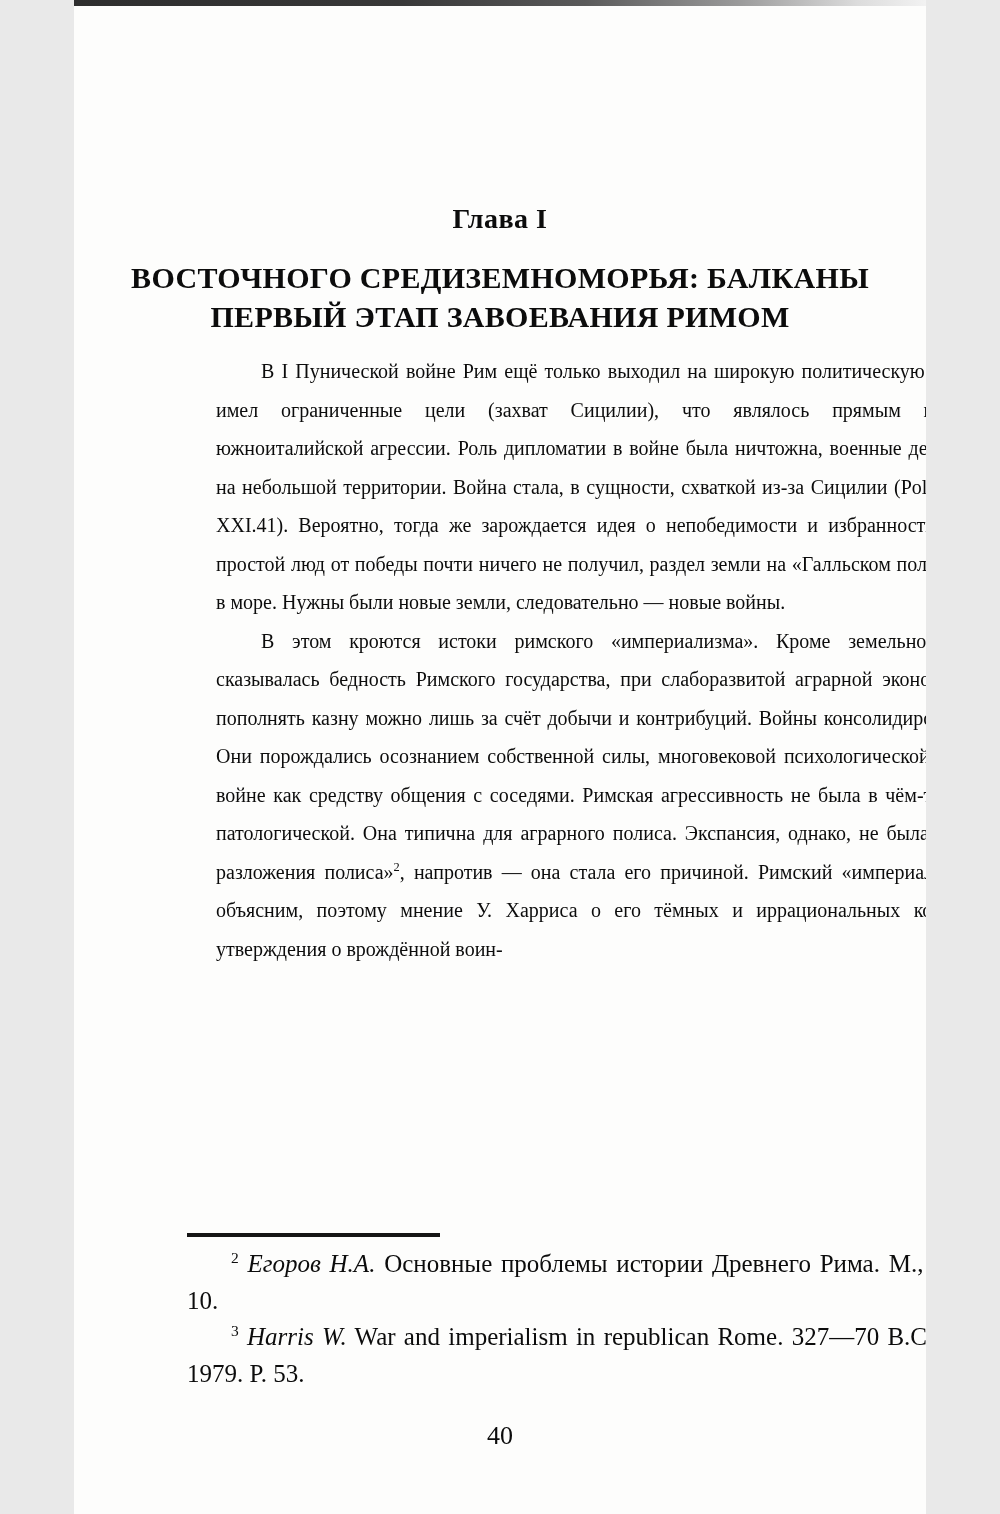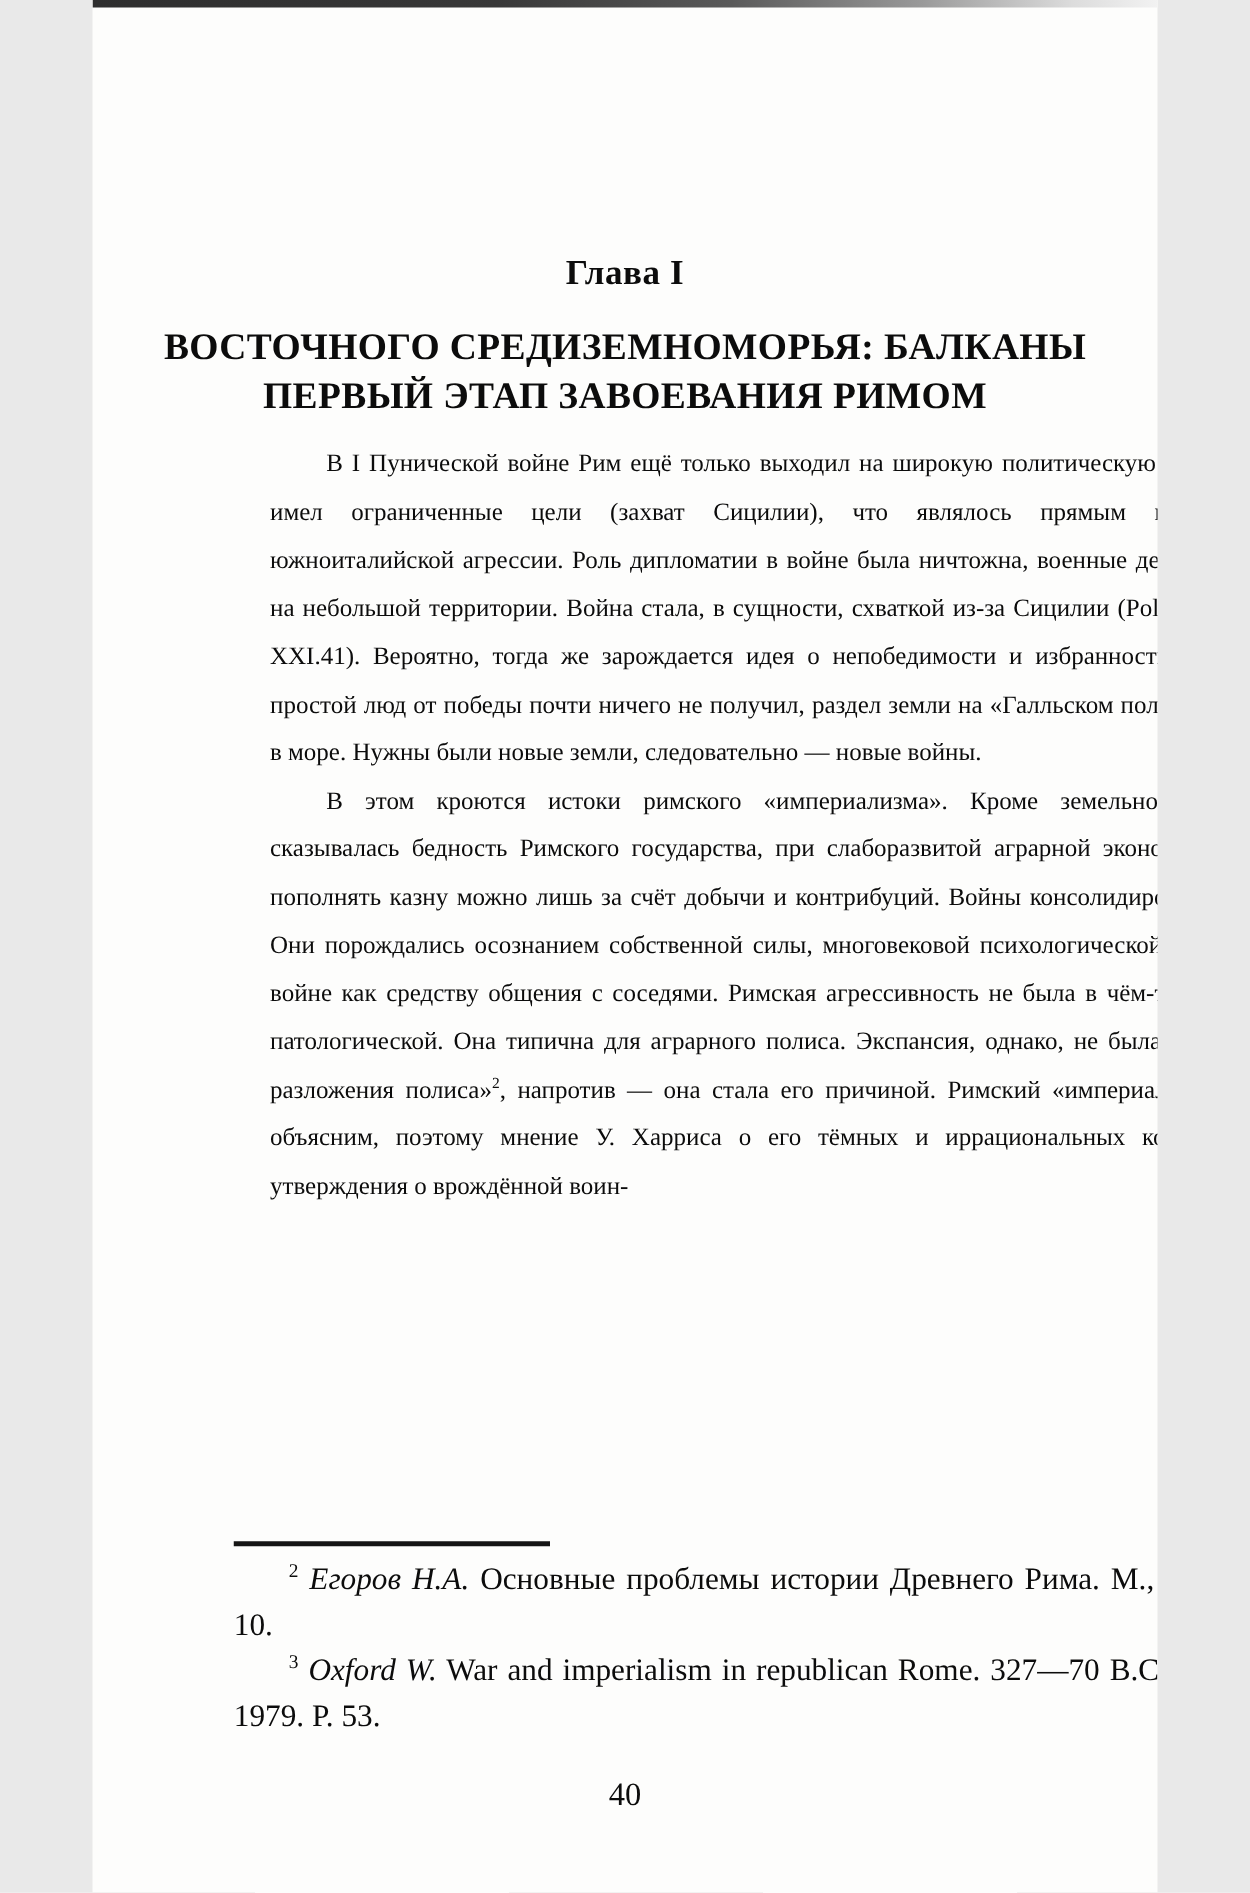--- a/index.html
+++ b/index.html
@@ -112,17 +112,17 @@
 
   <div class="body-text">
       <p class="para">В I Пунической войне Рим ещё только выходил на широкую политическую арену<sup>1</sup>. Сенат имел ограниченные цели (захват Сицилии), что являлось прямым продолжением южноиталийской агрессии. Роль дипломатии в войне была ничтожна, военные действия велись на небольшой территории. Война стала, в сущности, схваткой из-за Сицилии (Polyb. I.13.2; Liv. XXI.41). Вероятно, тогда же зарождается идея о непобедимости и избранности римлян. Но простой люд от победы почти ничего не получил, раздел земли на «Галльском поле» был каплей в море. Нужны были новые земли, следовательно — новые войны.</p>
       <p class="para">В этом кроются истоки римского «империализма». Кроме земельного дефицита, сказывалась бедность Римского государства, при слаборазвитой аграрной экономике реально пополнять казну можно лишь за счёт добычи и контрибуций. Войны консолидировали общину. Они порождались осознанием собственной силы, многовековой психологической привычкой к войне как средству общения с соседями. Римская агрессивность не была в чём-то особой или патологической. Она типична для аграрного полиса. Экспансия, однако, не была «результатом разложения полиса»<sup>2</sup>, напротив — она стала его причиной. Римский «империализм» хорошо объясним, поэтому мнение У. Харриса о его тёмных и иррациональных корнях<sup>3</sup>, как и утверждения о врождённой воин-</p>
     </div>
 
   <div class="footnote-separator"></div>
 
   <div class="footnotes">
       <p class="footnote"><sup>2</sup><span class="fn-author"> Егоров Н.А.</span> Основные проблемы истории Древнего Рима. М., 1947. С. 10.</p>
-      <p class="footnote"><sup>3</sup><span class="fn-author"> Oxford W.</span> War and imperialism in republican Rome. 327—70 B.C. Oxford, 1979. P. 53.</p>
+      <p class="footnote"><sup>3</sup><span class="fn-author"> Harris W.</span> War and imperialism in republican Rome. 327—70 B.C. Oxford, 1979. P. 53.</p>
     </div>
 
   <div class="page-number">40</div>
 </div>
 
 </body></html>

